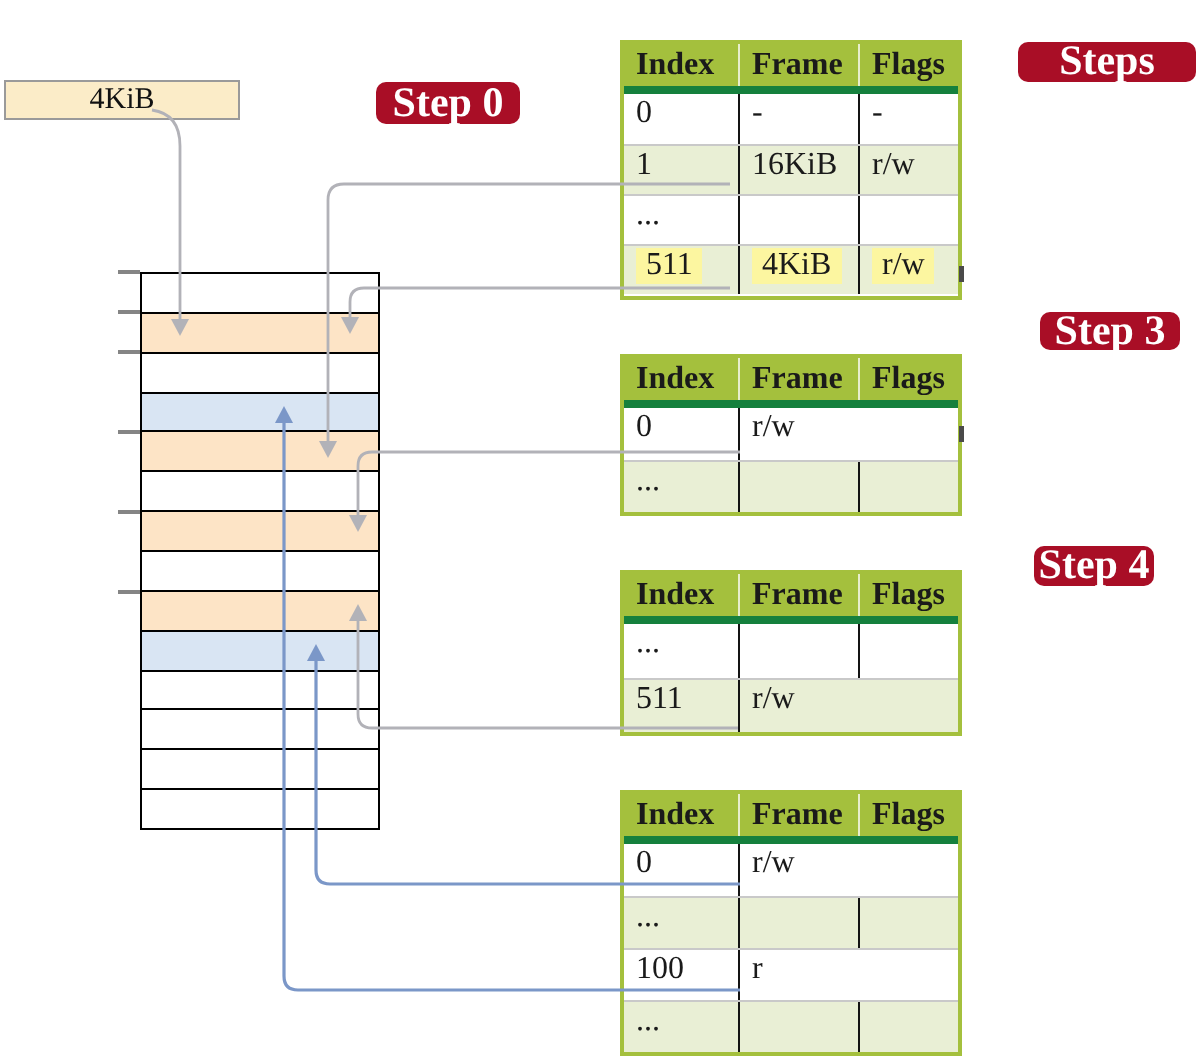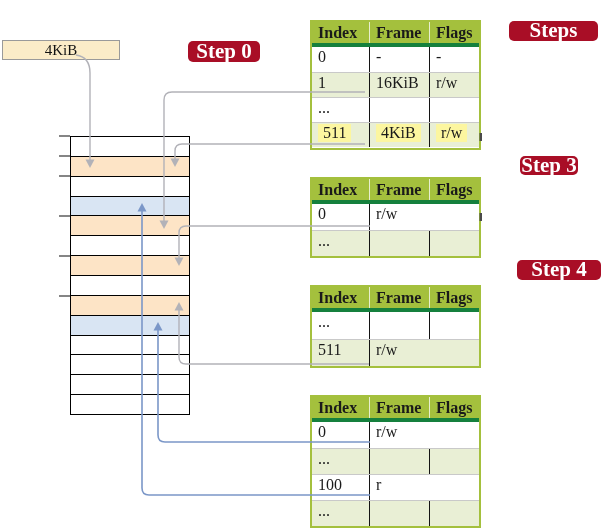--- a/index.html
+++ b/index.html
@@ -18,22 +18,22 @@
 
   
   .badge{
     position:absolute;background:var(--accent_red);color:#fff;
     font-size:21px;line-height:19px;text-align:center;border-radius:5px;
     box-sizing:border-box;
     font-weight:bold;
   }
   .b0 {left:188px;top:41px;width:72px;height:21px;line-height:21px;}
   .b12{left:509px;top:21px;width:89px;height:20px;}
-  .b3 {left:520px;top:156px;width:58px;height:19px;}
-  .b4 {left:517px;top:260px;width:84px;height:20px;}
+  .b3 {left:520px;top:156px;width:70px;height:19px;}
+  .b4 {left:517px;top:273px;width:60px;height:20px;}
 
   
   .stack{
     position:absolute;left:70px;top:136px;width:120px;height:279px;
     border:1px solid #000;box-sizing:border-box;
     display:flex;flex-direction:column;background:#fff;
   }
   .mrow{flex:1;box-sizing:border-box;border-bottom:1px solid #000;}
   .mrow:last-child{border-bottom:none;}
   .mrow.free{background:#ffffff;}

